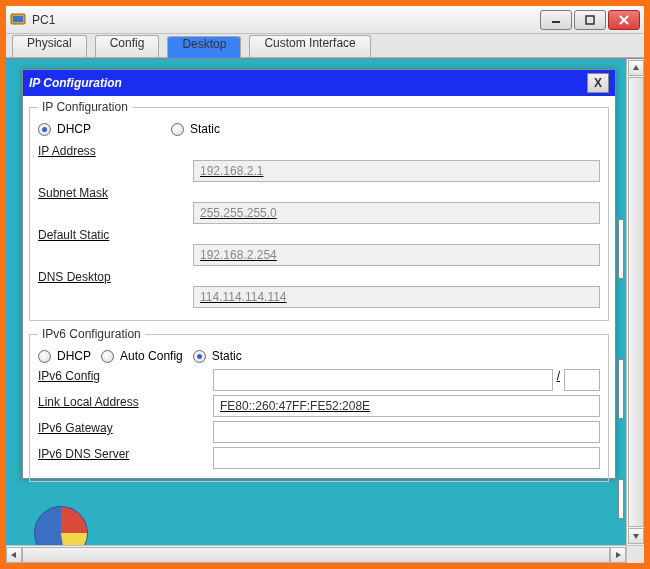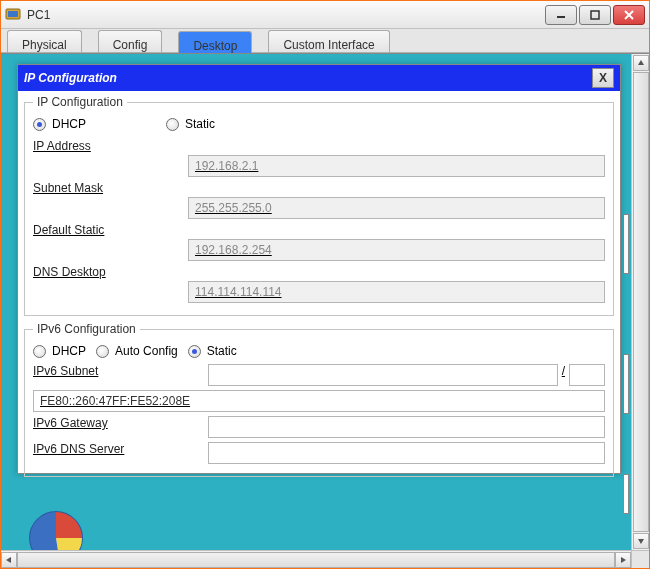--- a/index.html
+++ b/index.html
@@ -1,26 +1,26 @@
 <!DOCTYPE html>
 <html><head>
 <meta charset="utf-8">
 <style>
   * { box-sizing: border-box; margin: 0; padding: 0; font-family: "Segoe UI", Tahoma, sans-serif; font-size: 12px; }
   body { background: #eceef2; width: 650px; height: 569px; overflow: hidden; }
-  .window { width: 650px; height: 569px; border: 1px solid #f97316; background: #f0f0f0; display: flex; flex-direction: column; }
+  .window { width: 650px; height: 569px; border: 6px solid #f97316; background: #f0f0f0; display: flex; flex-direction: column; }
   .titlebar { height: 28px; background: linear-gradient(#fbfbfb,#e6e6e6); border-bottom: 1px solid #c0c0c0; display: flex; align-items: center; padding: 0 4px; }
   .titlebar .appicon { width: 16px; height: 16px; margin-right: 6px; }
   .titlebar .title { flex: 1; color: #333; }
   .winbtns { display: flex; gap: 2px; }
   .winbtn { width: 32px; height: 20px; border: 1px solid #7a7a7a; border-radius: 3px; background: linear-gradient(#f5f5f5,#d8d8d8); display: flex; align-items: center; justify-content: center; }
   .winbtn.close { background: linear-gradient(#f07a78,#d9413d); border-color: #9c2b29; }
   .winbtn svg { display: block; }
   .tabbar { height: 24px; background: #e6e6e6; display: flex; align-items: flex-end; padding: 2px 6px 0 6px; border-bottom: 1px solid #b0b0b0; }
-  .tab { height: 22px; padding: 0 14px; margin-right: 16px; border: 1px solid #aaa; border-bottom: none; border-radius: 3px 3px 0 0; background: linear-gradient(#f7f7f7,#e4e4e4); display: flex; align-items: flex-end; color: #333; cursor: pointer; }
+  .tab { height: 22px; padding: 0 14px; margin-right: 8px; border: 1px solid #aaa; border-bottom: none; border-radius: 3px 3px 0 0; background: linear-gradient(#f7f7f7,#e4e4e4); display: flex; align-items: flex-start; color: #333; cursor: pointer; }
   .tab.active { background: #3b82f6; position: relative; top: 1px; }
   .desktop-area { flex: 1; background: #2db0c1; position: relative; overflow: hidden; border-top: 1px solid #888; }
   .scroll-v { position: absolute; right: 0; top: 0; bottom: 18px; width: 18px; background: #f0f0f0; border-left: 1px solid #c0c0c0; display: flex; flex-direction: column; align-items: center; }
   .scroll-v .arrow, .scroll-h .arrow { width: 16px; height: 16px; background: linear-gradient(#fbfbfb,#e0e0e0); border: 1px solid #b0b0b0; display: flex; align-items: center; justify-content: center; margin: 1px 0; }
   .scroll-v .track { flex: 1; width: 16px; background: #f0f0f0; position: relative; }
   .scroll-v .thumb { position: absolute; left: 0; right: 0; top: 0; bottom: 0; background: linear-gradient(to right,#f2f2f2,#ddd); border: 1px solid #b0b0b0; }
   .scroll-h { position: absolute; left: 0; right: 18px; bottom: 0; height: 18px; background: #f0f0f0; border-top: 1px solid #c0c0c0; display: flex; flex-direction: row; align-items: center; }
   .scroll-h .track { flex: 1; height: 16px; background: #f0f0f0; position: relative; }
   .scroll-h .thumb { position: absolute; top: 0; bottom: 0; left: 0; right: 0; background: linear-gradient(#f2f2f2,#ddd); border: 1px solid #b0b0b0; }
   .scroll-corner { position: absolute; right: 0; bottom: 0; width: 18px; height: 18px; background: #e6e6e6; border-left: 1px solid #c0c0c0; border-top: 1px solid #c0c0c0; }
@@ -148,26 +148,27 @@
             <label class="radio">
               <span class="rcircle"></span>
               <span>Auto Config</span>
             </label>
             <label class="radio">
               <span class="rcircle sel"></span>
               <span>Static</span>
             </label>
           </div>
           <div class="row">
-            <div class="label6">IPv6 Subnet</div>
+            <div class="label6">IPv6 Config</div>
             <input class="input" value="" style="">
             <span class="slash">/</span>
             <input class="input short" value="" style="">
           </div>
           <div class="row">
+            <div class="label6">Link Local Address</div>
             <input class="input" value="FE80::260:47FF:FE52:208E" style="">
           </div>
           <div class="row">
             <div class="label6">IPv6 Gateway</div>
             <input class="input" value="" style="">
           </div>
           <div class="row">
             <div class="label6">IPv6 DNS Server</div>
             <input class="input" value="" style="">
           </div>

